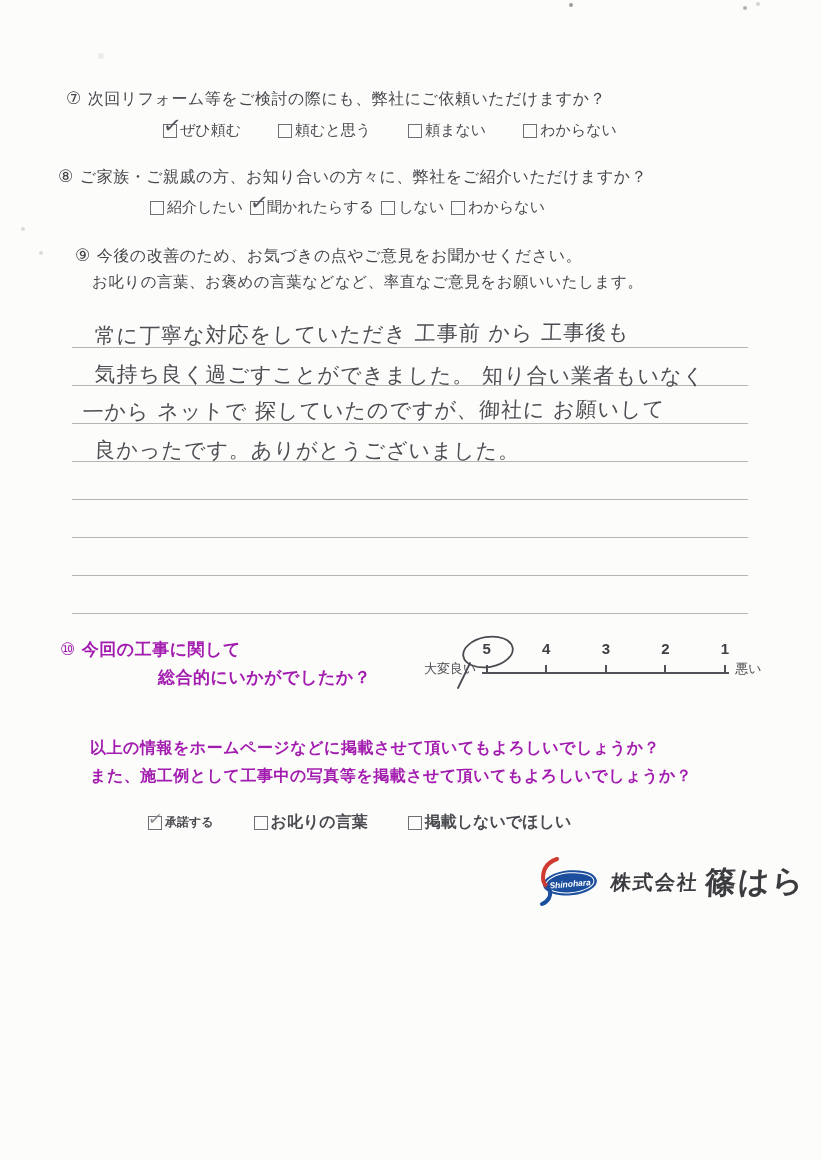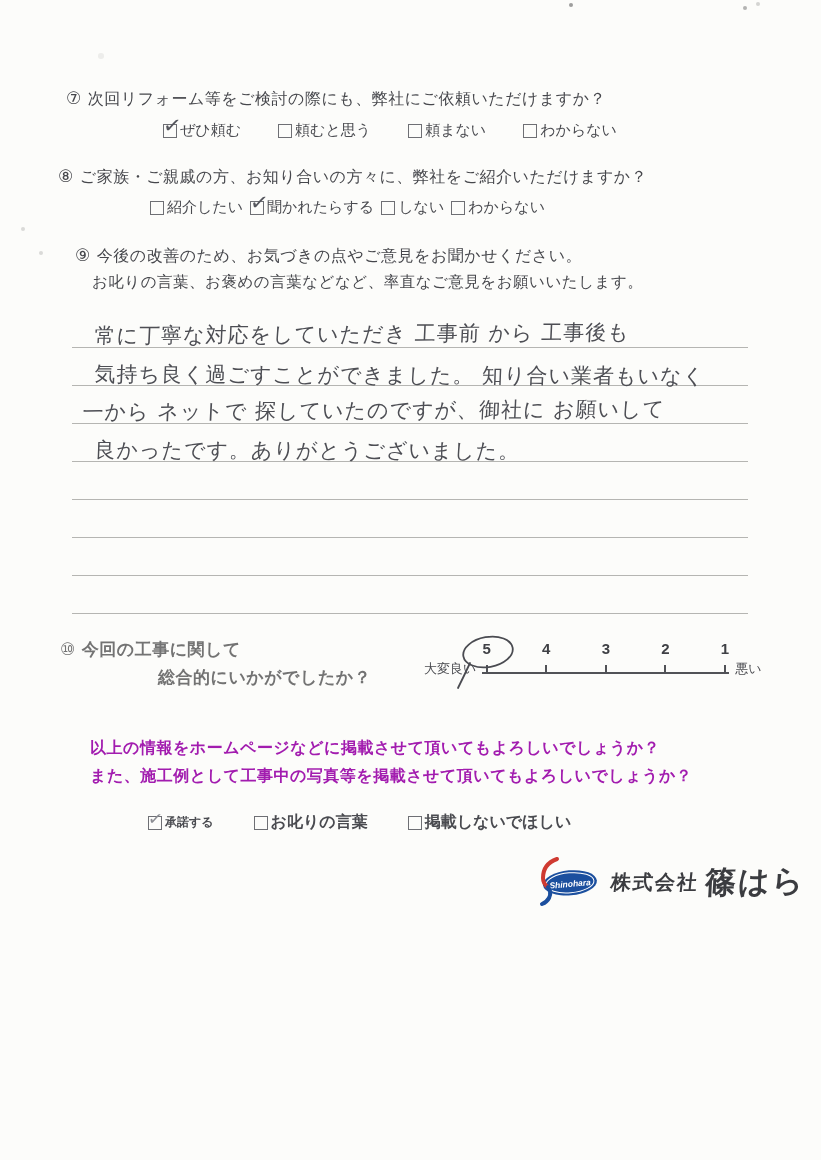--- a/index.html
+++ b/index.html
@@ -11,21 +11,21 @@
   .specks { position:absolute; left:0; top:0; width:2px; height:2px; border-radius:50%;
     background:rgba(110,110,110,.0);
     box-shadow: 570px 4px 0 1px rgba(80,80,80,.55), 744px 7px 0 1px rgba(90,90,90,.45),
                 22px 228px 0 1px rgba(140,140,140,.30), 40px 252px 0 1px rgba(140,140,140,.30),
                 100px 55px 0 2px rgba(170,170,165,.18), 757px 3px 0 1px rgba(120,120,120,.3);
   }
 
   .abs { position:absolute; }
   .qline { font-size:16px; letter-spacing:.5px; color:#46474c; white-space:nowrap; }
   .qnum { margin-right:6px; font-size:17px; }
-  .bold { font-weight:bold; color:#737373; }
+  .bold { font-weight:bold; color:#a21caf; }
 
   .opts { display:flex; align-items:center; white-space:nowrap; }
   .opt { display:flex; align-items:center; font-size:15px; color:#4a4b50; cursor:pointer; }
   .cb { position:relative; width:14px; height:14px; border:1.6px solid #6e6f74; margin-right:3px; flex:0 0 auto; }
   .cb.checked::after {
     content:"✓"; position:absolute; left:-1px; top:-10px; font-size:22px; line-height:1;
     color:#54555c; transform:rotate(7deg); font-weight:400;
   }
   .cb.light.checked::after { color:#8b8c92; font-size:18px; top:-7px; }
 

